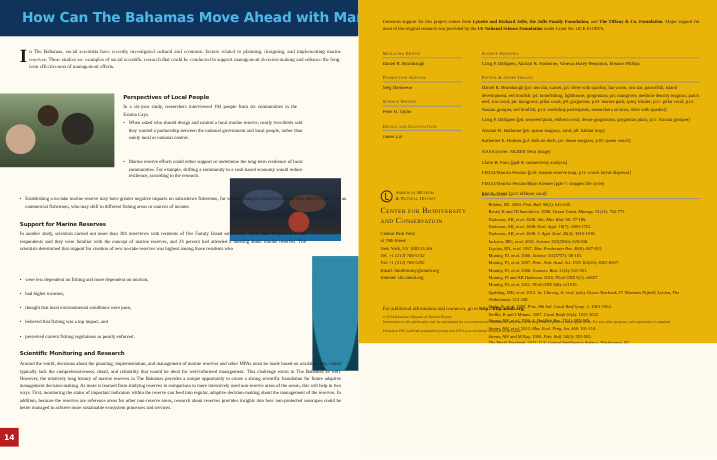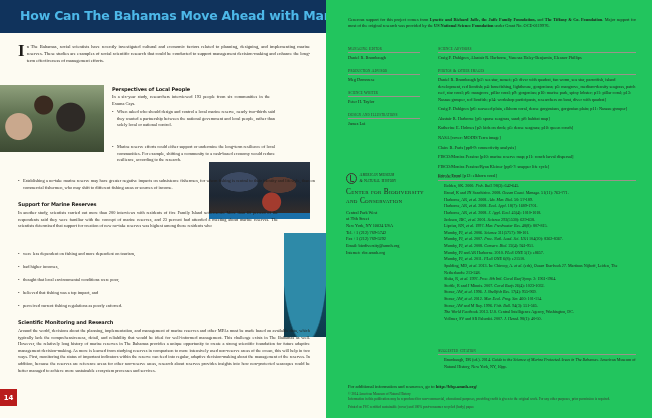--- a/index.html
+++ b/index.html
@@ -139,22 +139,22 @@
     font-family: "DejaVu Sans", sans-serif;
     font-size: 7px;
     font-weight: bold;
     display: flex;
     align-items: center;
     justify-content: center;
   }
   
   .right-page {
     position: relative;
-    width: 326px; height: 418px;
-    background: #22c55e;
+    width: 326px; height: 312px;
+    background: #eab308;
     overflow: hidden;
   }
   .rp-support {
     position: absolute;
     left: 22px; top: 17px;
     width: 288px;
     font-size: 4.3px;
     line-height: 1.5;
     color: #221e1a;
     text-align: justify;

